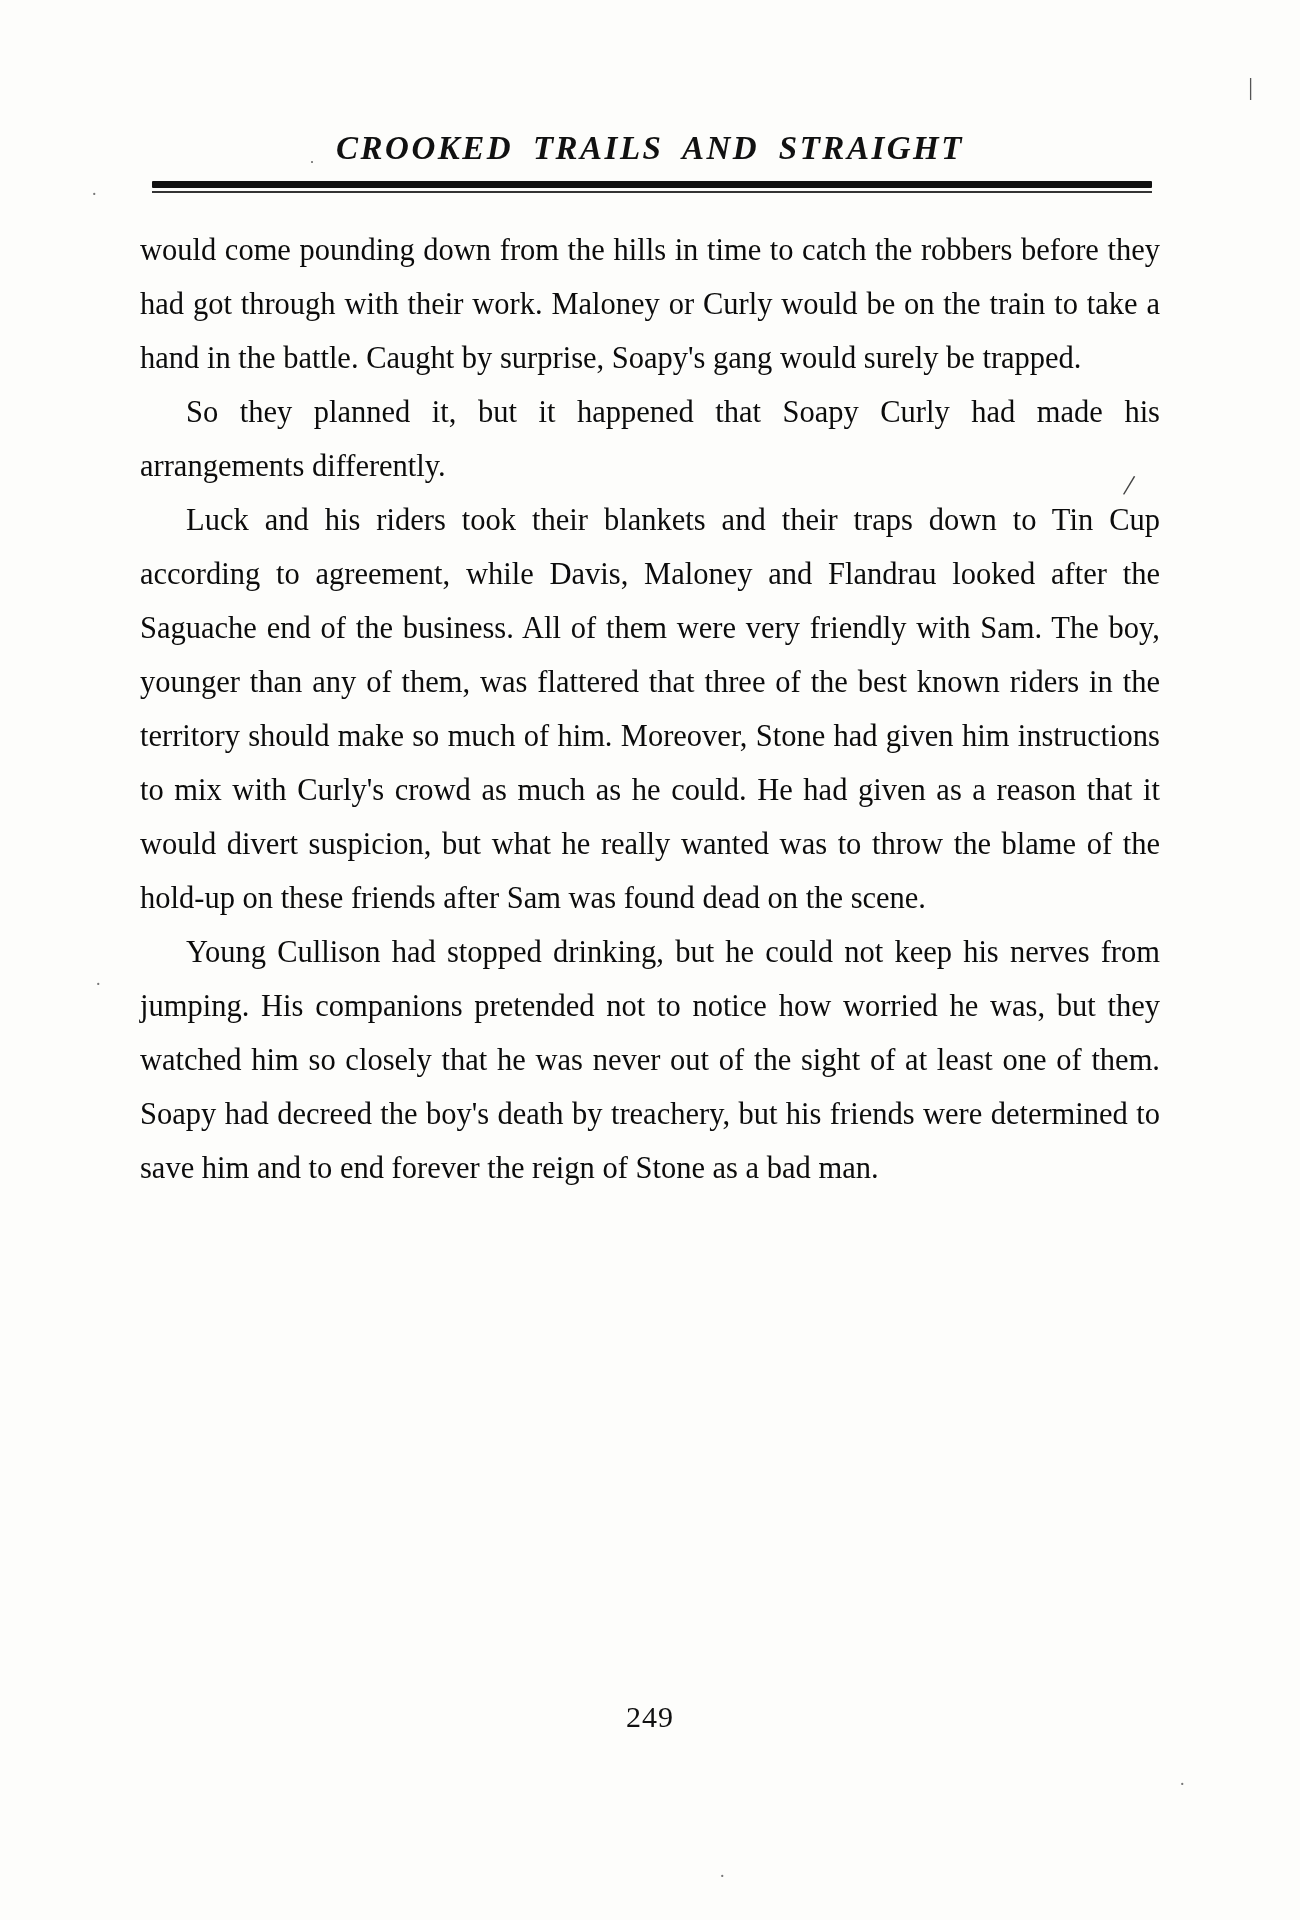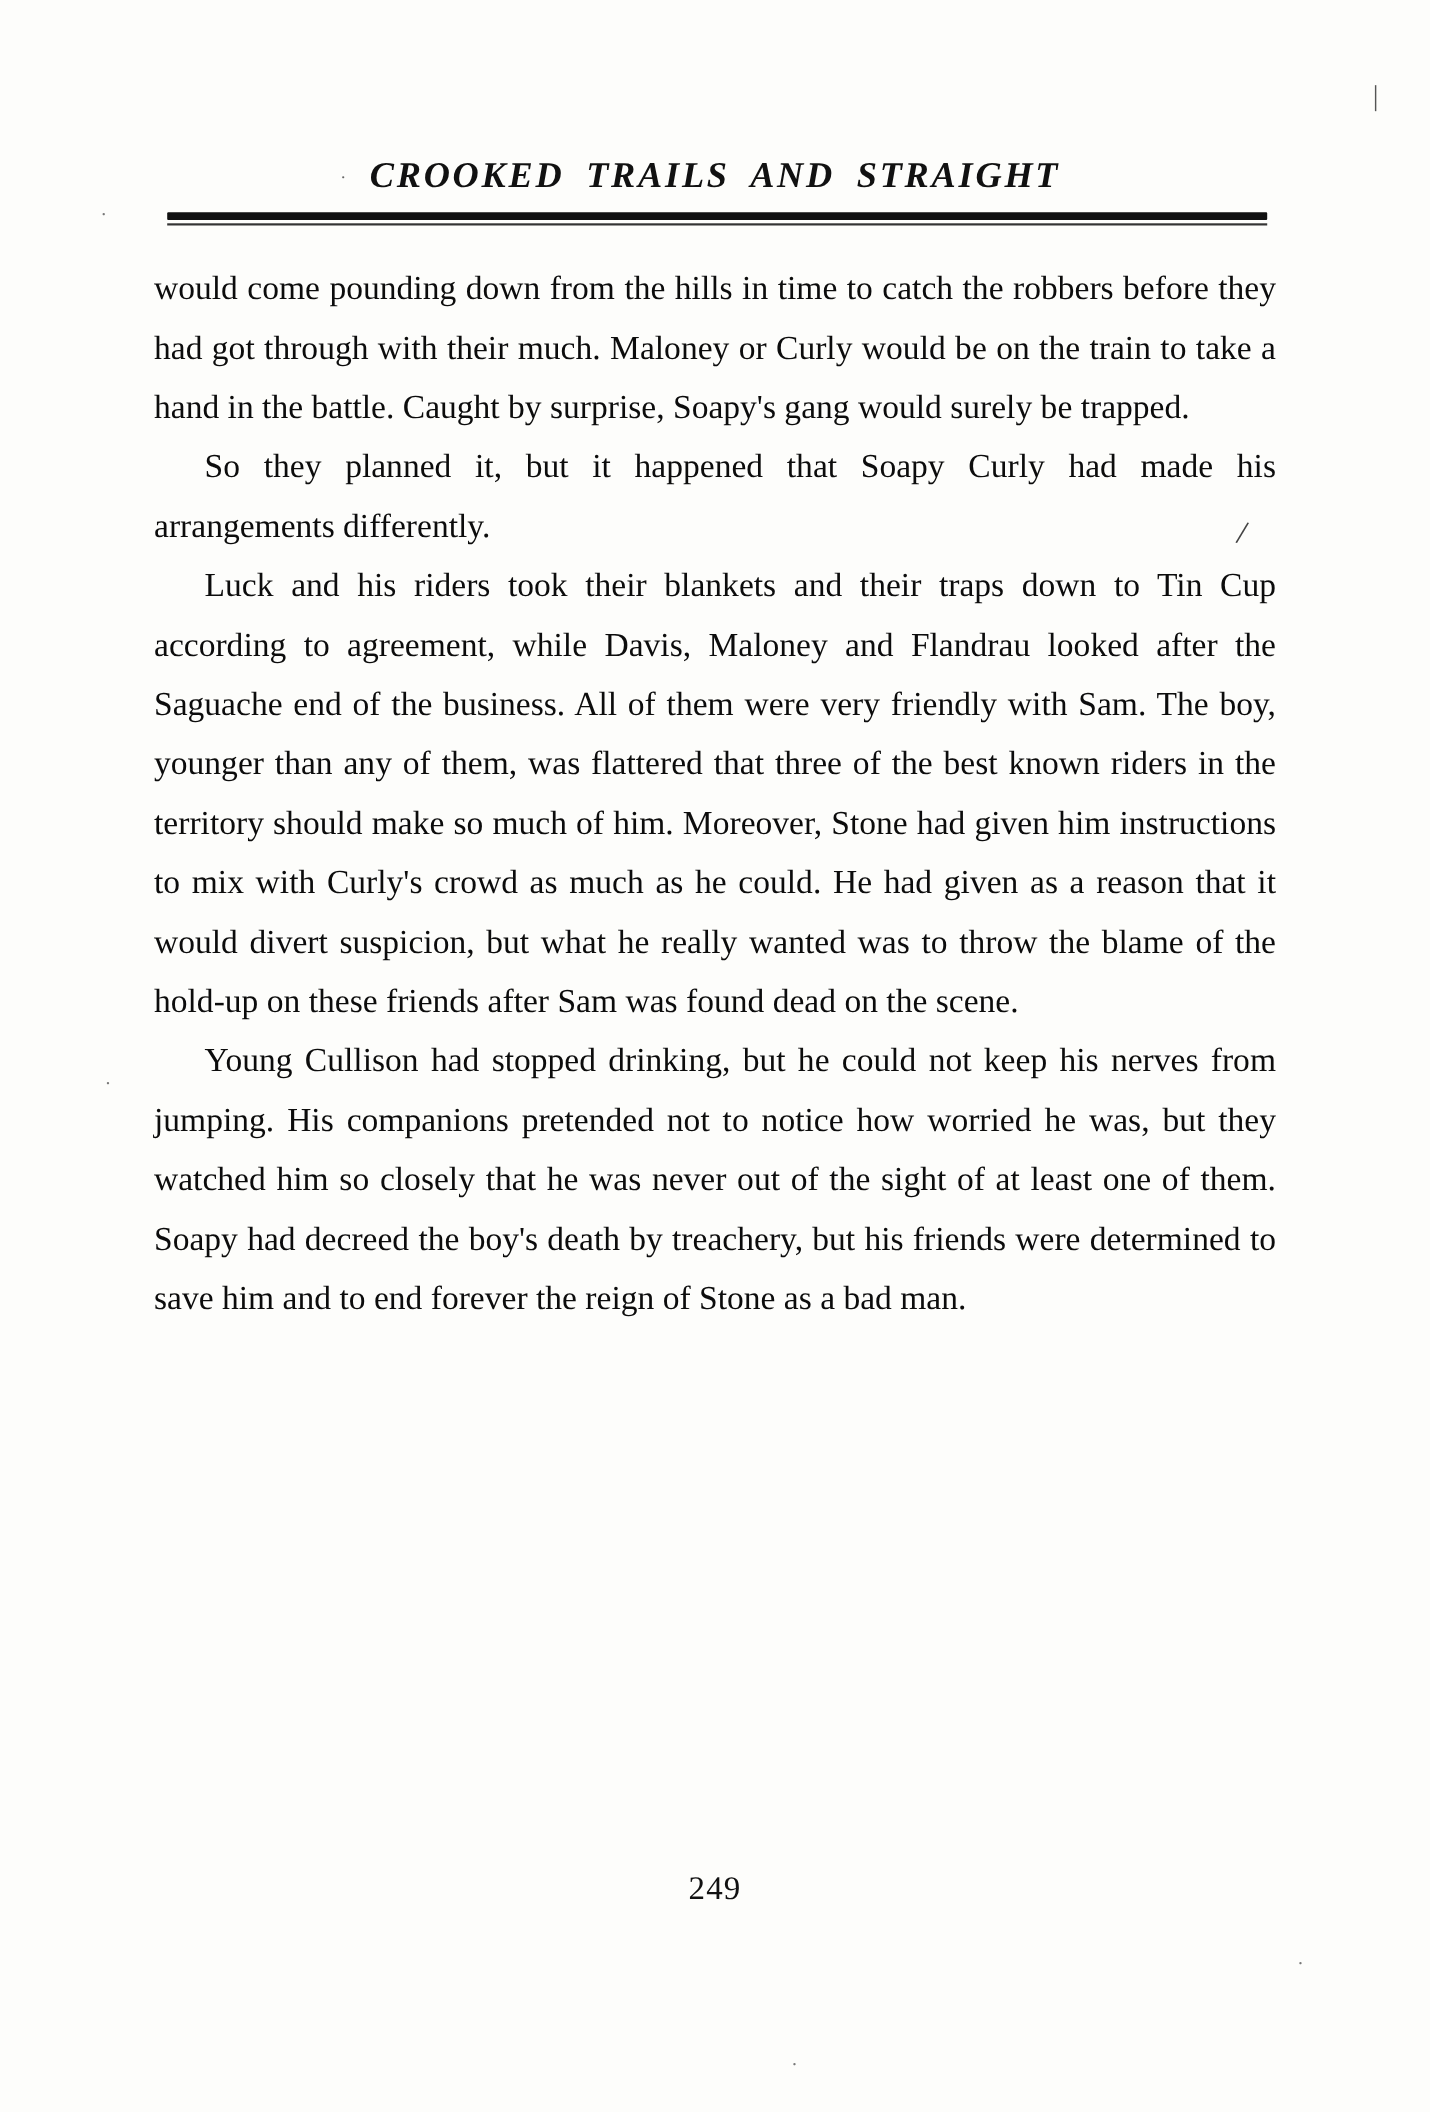--- a/index.html
+++ b/index.html
@@ -29,21 +29,21 @@
     width: 1020px;
   }
   .running-head {
     font-family: "Liberation Serif", serif;
     font-style: italic;
     font-weight: bold;
     font-size: 33px;
     letter-spacing: 2.5px;
     text-align: center;
     color: #111111;
-    margin: 12px 0 0 0;
+    margin: 0 0 0 0;
     padding: 0 0 14px 0;
     word-spacing: 9px;
   }
   .head-rule {
     height: 7px;
     background: #111111;
     margin: 0 8px 0 12px;
     border-radius: 1px;
   }
   .head-rule-thin {
@@ -144,21 +144,21 @@
   <div class="margin-mark mark-bottom-dot">.</div>
   <div class="margin-mark mark-slash">/</div>
 
   <div class="page-inner">
 
     <h1 class="running-head">CROOKED TRAILS AND STRAIGHT</h1>
     <div class="head-rule"></div>
     <div class="head-rule-thin"></div>
 
     <div class="body-text">
-      <p>would come pounding down from the hills in time to catch the robbers before they had got through with their much. Maloney or Curly would be on the train to take a hand in the battle. Caught by surprise, Soapy's gang would surely be trapped.</p>
+      <p>would come pounding down from the hills in time to catch the robbers before they had got through with their work. Maloney or Curly would be on the train to take a hand in the battle. Caught by surprise, Soapy's gang would surely be trapped.</p>
       <p class="indent">So they planned it, but it happened that Soapy Curly had made his arrangements differently.</p>
       <p class="indent">Luck and his riders took their blankets and their traps down to Tin Cup according to agreement, while Davis, Maloney and Flandrau looked after the Saguache end of the business. All of them were very friendly with Sam. The boy, younger than any of them, was flattered that three of the best known riders in the territory should make so much of him. Moreover, Stone had given him instructions to mix with Curly's crowd as much as he could. He had given as a reason that it would divert suspicion, but what he really wanted was to throw the blame of the hold-up on these friends after Sam was found dead on the scene.</p>
       <p class="indent">Young Cullison had stopped drinking, but he could not keep his nerves from jumping. His companions pretended not to notice how worried he was, but they watched him so closely that he was never out of the sight of at least one of them. Soapy had decreed the boy's death by treachery, but his friends were determined to save him and to end forever the reign of Stone as a bad man.</p>
     </div>
 
   </div>
 
   <div class="page-number">249</div>
 
 </div>

